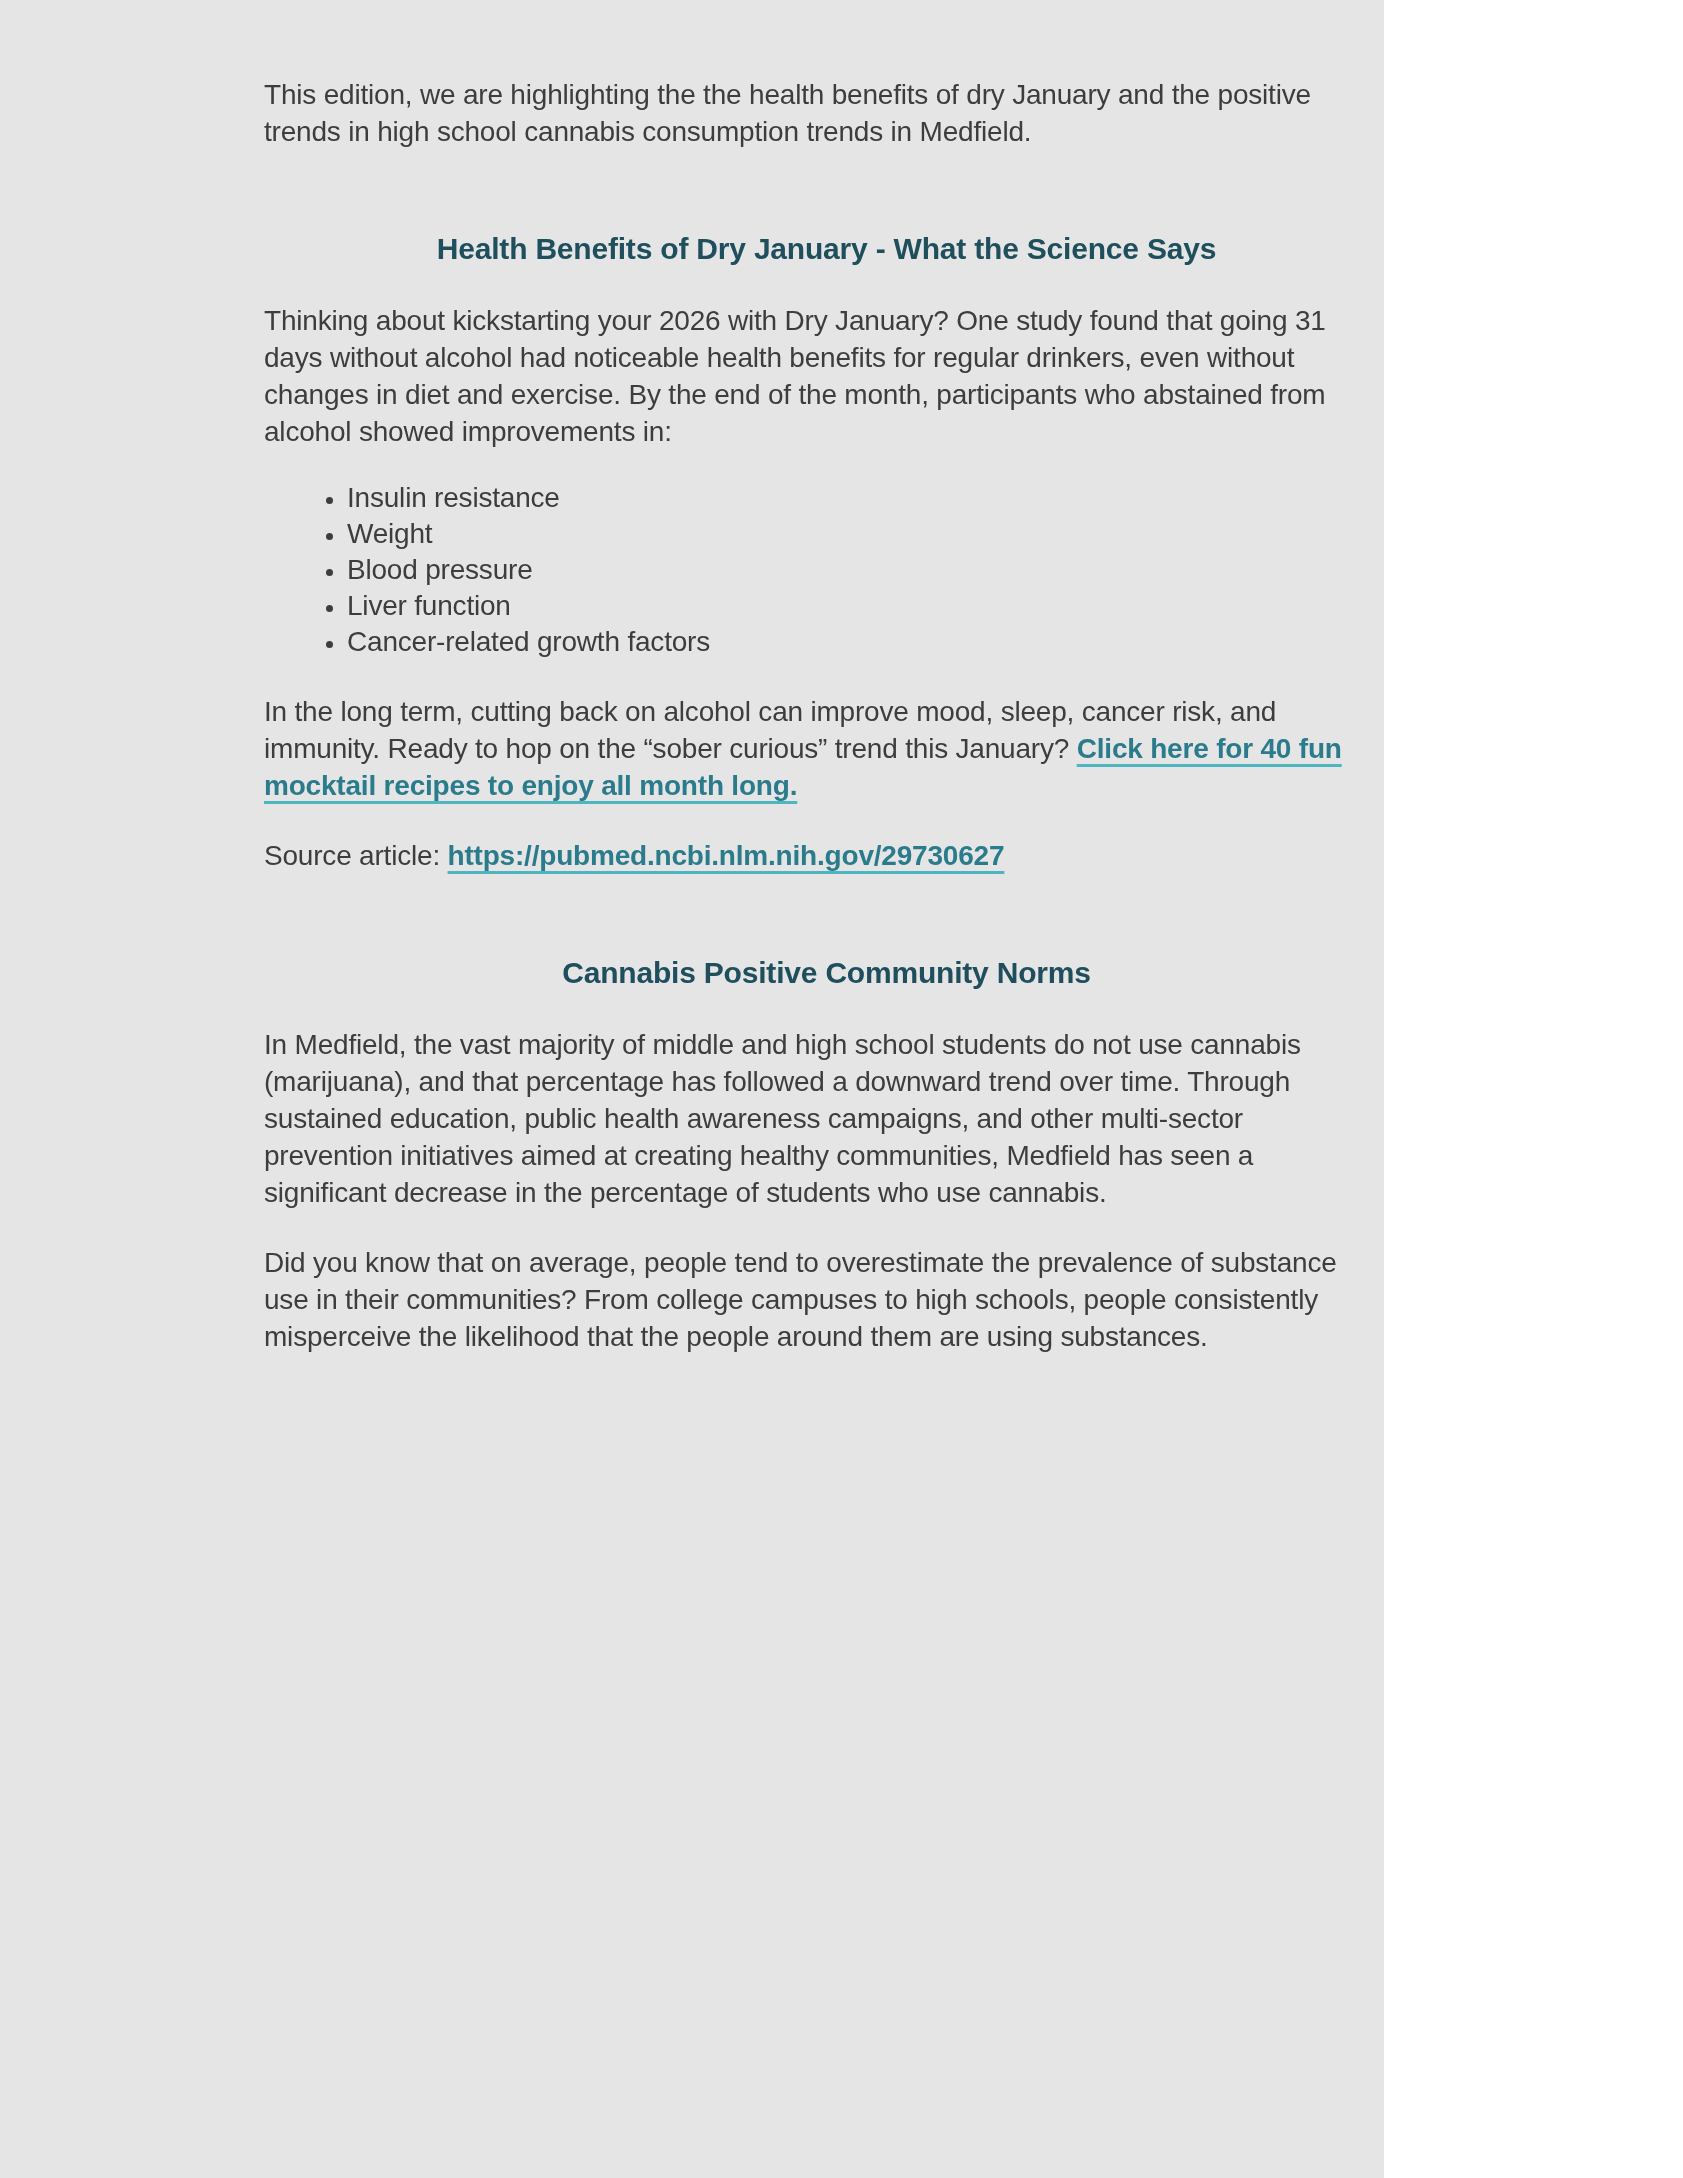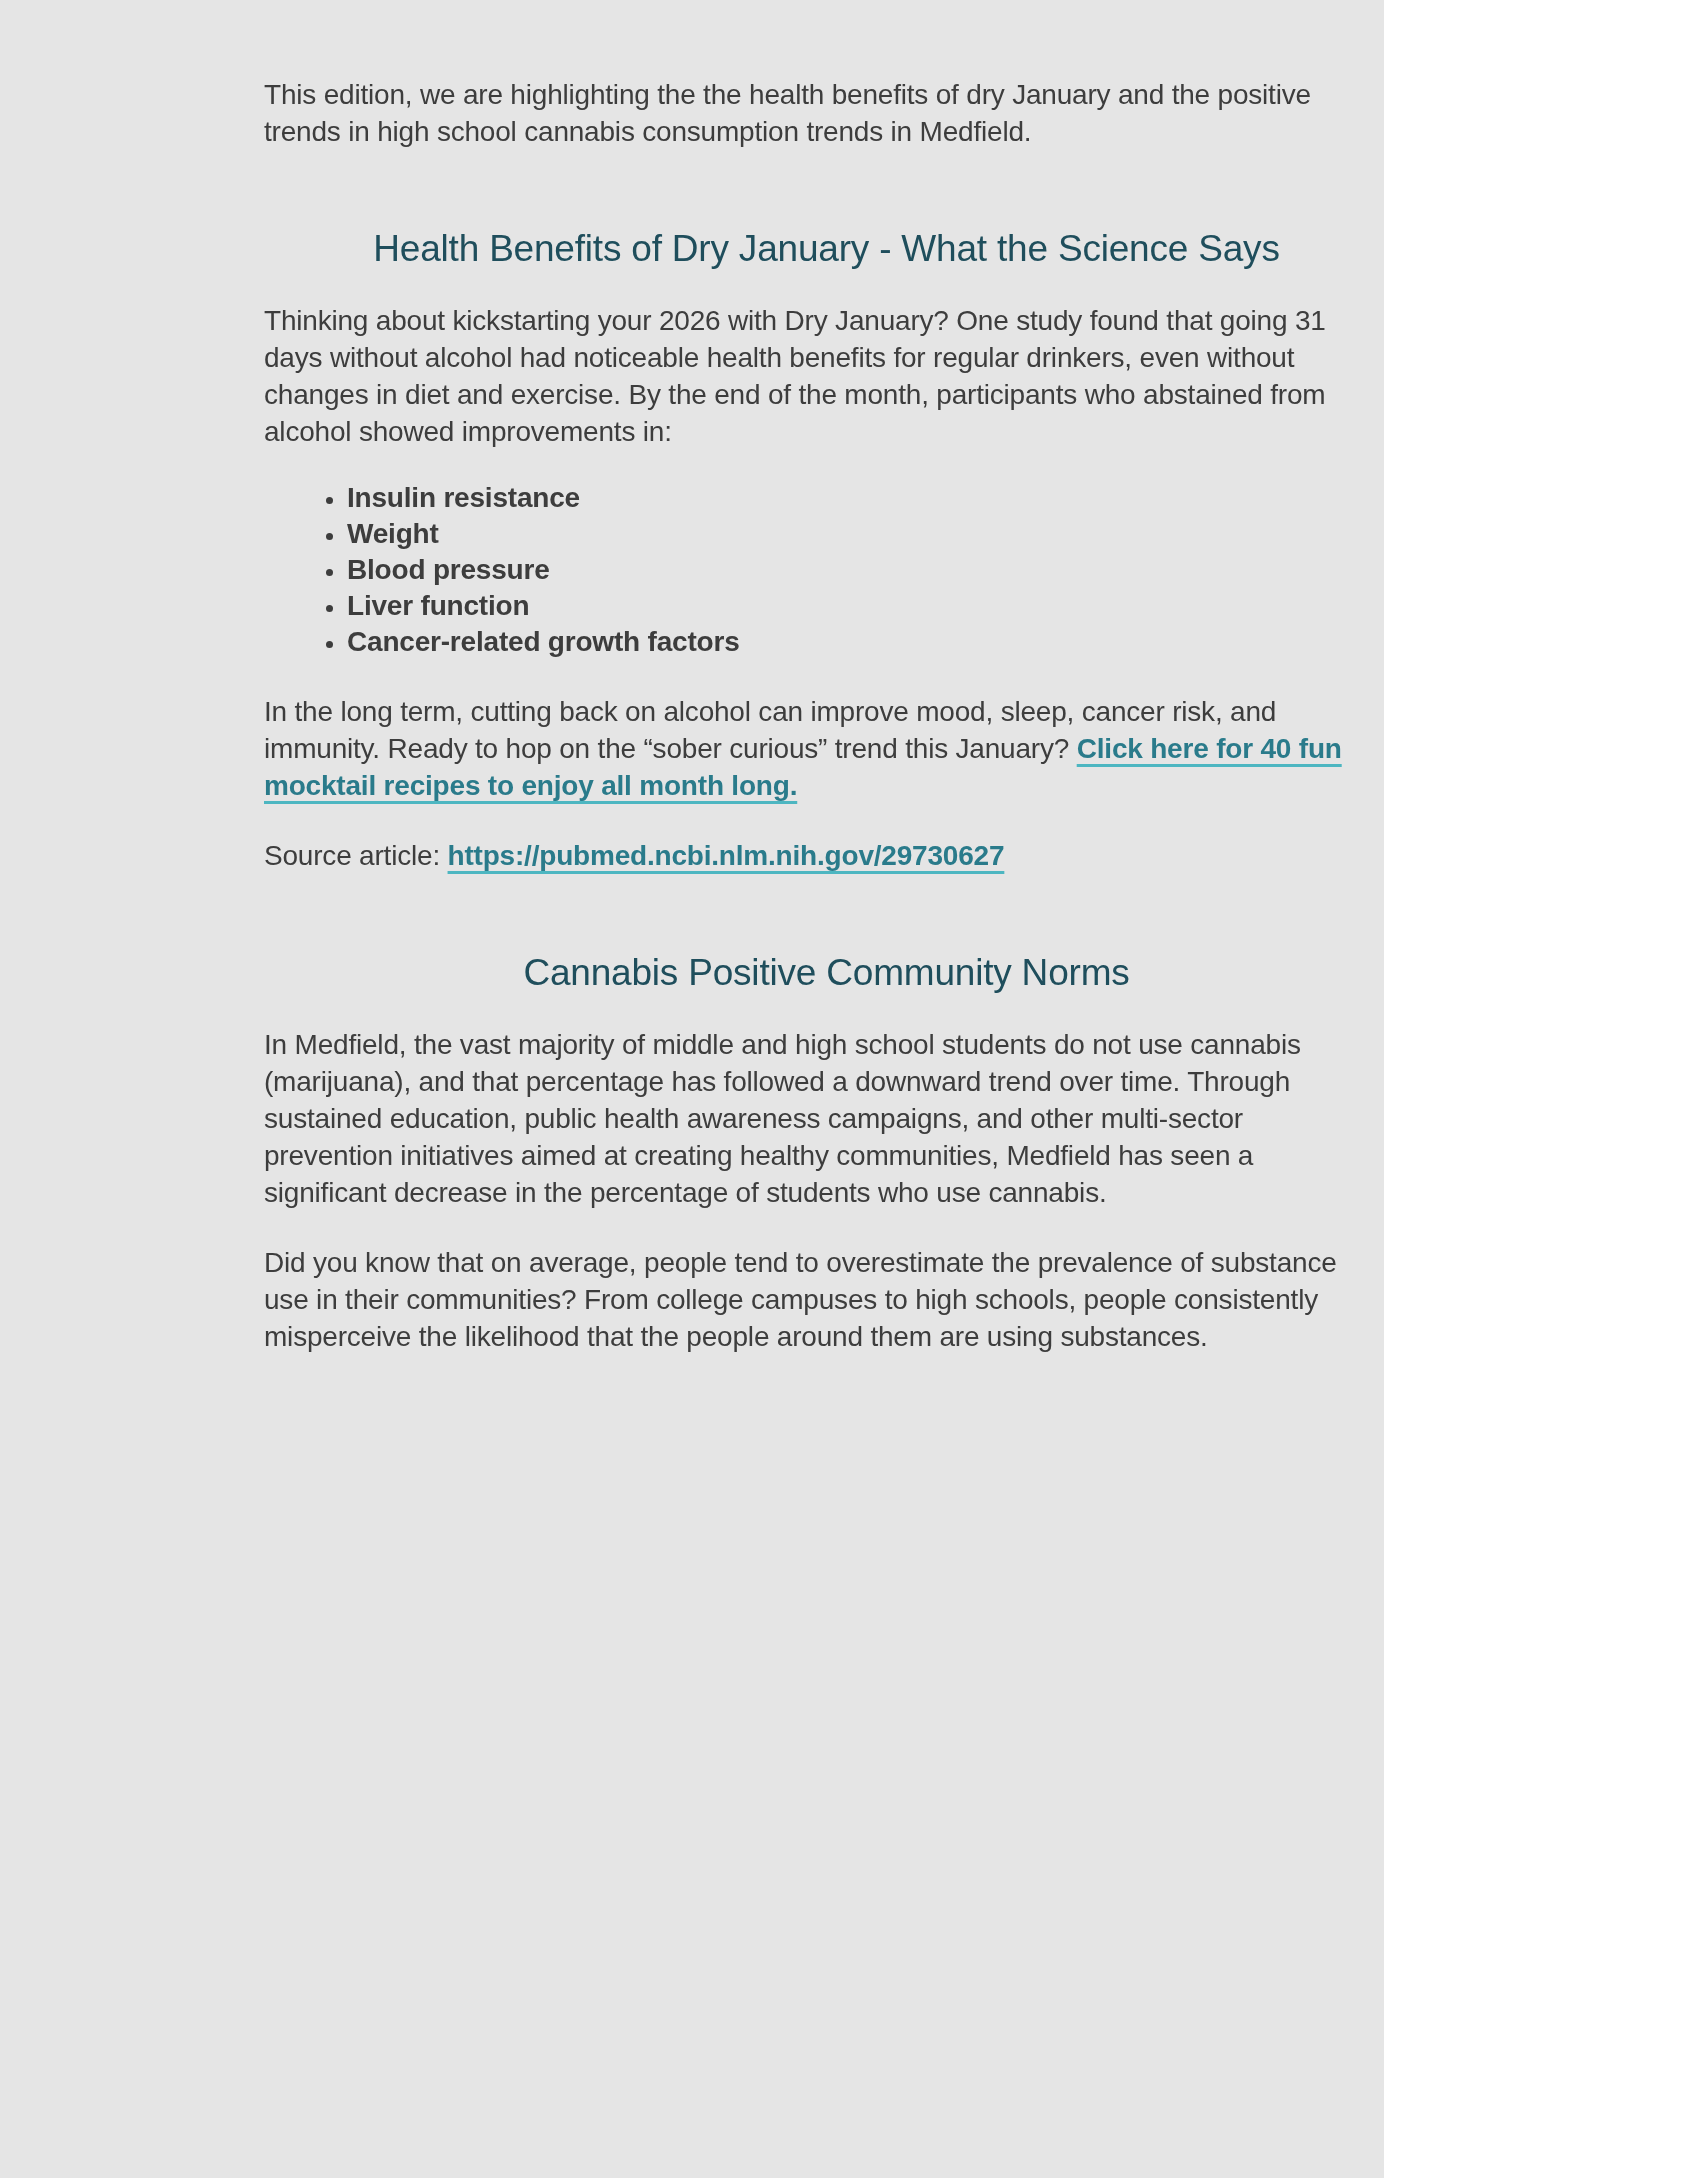--- a/index.html
+++ b/index.html
@@ -18,37 +18,37 @@
     line-height: 37px;
     font-weight: 400;
     color: #3d3d3d;
     white-space: pre;
     letter-spacing: -0.2px;
   }
   .body-text.first { margin-top: 0; }
   .section-heading {
     margin: 79px 0 0;
     width: 1125px;
-    font-size: 37px;
+    font-size: 30px;
     line-height: 40px;
-    font-weight: 400;
+    font-weight: 700;
     color: #1f4e5c;
     text-align: center;
     white-space: pre;
     letter-spacing: -0.2px;
   }
   ul.benefits-list {
     margin: 30px 0 0;
     padding: 0 0 0 83px;
     list-style: disc;
   }
   ul.benefits-list li {
     font-size: 28px;
     line-height: 36px;
-    font-weight: 700;
+    font-weight: 400;
     color: #3d3d3d;
     letter-spacing: -0.2px;
   }
   ul.benefits-list li::marker { color: #3d3d3d; font-size: 24px; }
   a.teal-link {
     font-weight: 700;
     color: #2a7b8b;
     text-decoration: underline;
     text-decoration-color: #4db6c1;
     text-decoration-thickness: 3px;

